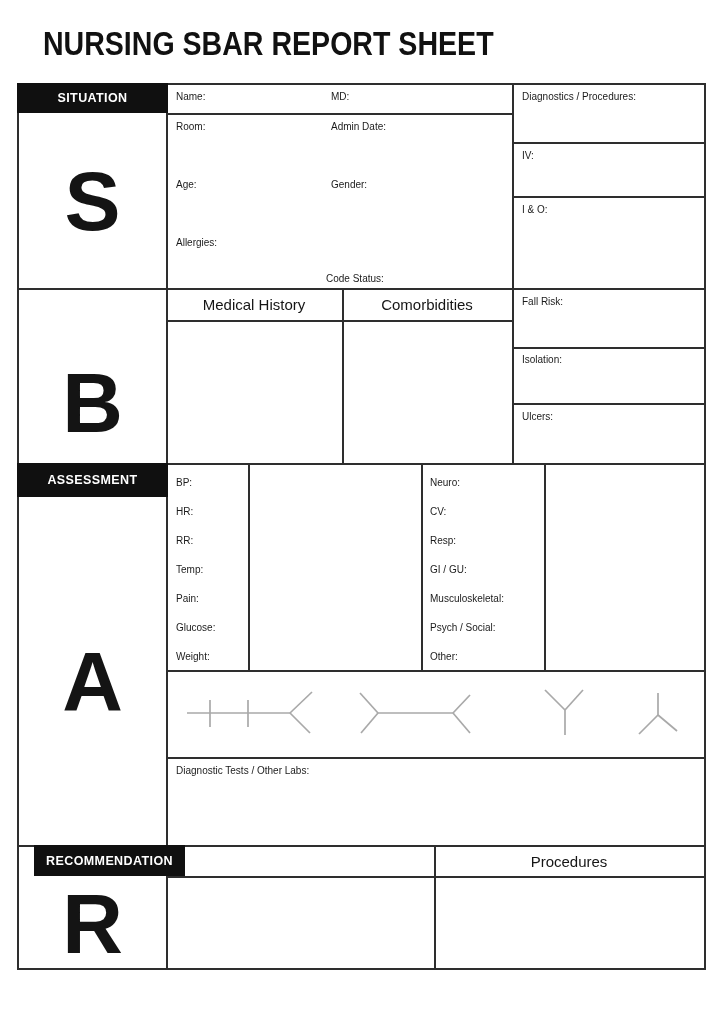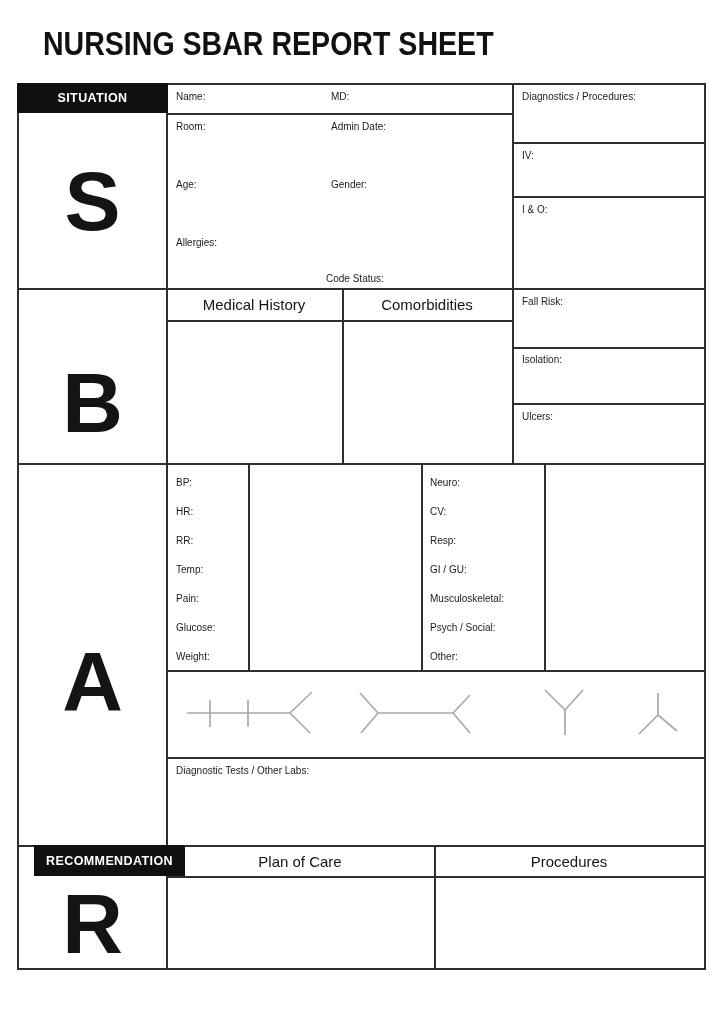--- a/index.html
+++ b/index.html
@@ -56,20 +56,23 @@
   <div class="vl" style="left:166px;top:83px;height:887px;"></div>
   <div class="vl" style="left:512px;top:83px;height:380px;"></div>
   <div class="vl" style="left:342px;top:288px;height:175px;"></div>
   <div class="vl" style="left:248px;top:463px;height:207px;"></div>
   <div class="vl" style="left:421px;top:463px;height:207px;"></div>
   <div class="vl" style="left:544px;top:463px;height:207px;"></div>
   <div class="vl" style="left:434px;top:845px;height:125px;"></div>
 
   <div class="bar" style="top:83px;height:30px;">
     <span>SITUATION</span>
+  </div>
+  <div class="bar" style="top:463px;height:34px;">
+    <span>ASSESSMENT</span>
   </div>
   <div class="bar" style="top:845px;height:31px;margin-left:17px;">
     <span>RECOMMENDATION</span>
   </div>
 
   <div class="letter" style="top:113px;height:175px;">
     <span>S</span>
   </div>
   <div class="letter" style="top:318px;height:145px;transform:translateY(12px);">
     <span>B</span>
@@ -138,16 +141,15 @@
     </g>
     <g>
       <line x1="492" y1="23" x2="492" y2="45"></line>
       <line x1="492" y1="45" x2="473" y2="64"></line>
       <line x1="492" y1="45" x2="511" y2="61"></line>
     </g>
   </svg>
 
   <span class="lbl" style="left:176px;top:765px;">Diagnostic Tests / Other Labs:</span>
 
-  <div class="chead" style="left:168px;top:853px;width:264px;">Plan of Care</div>
   <div class="chead" style="left:436px;top:853px;width:266px;">Procedures</div>
 
 </div>
 
 </body></html>

